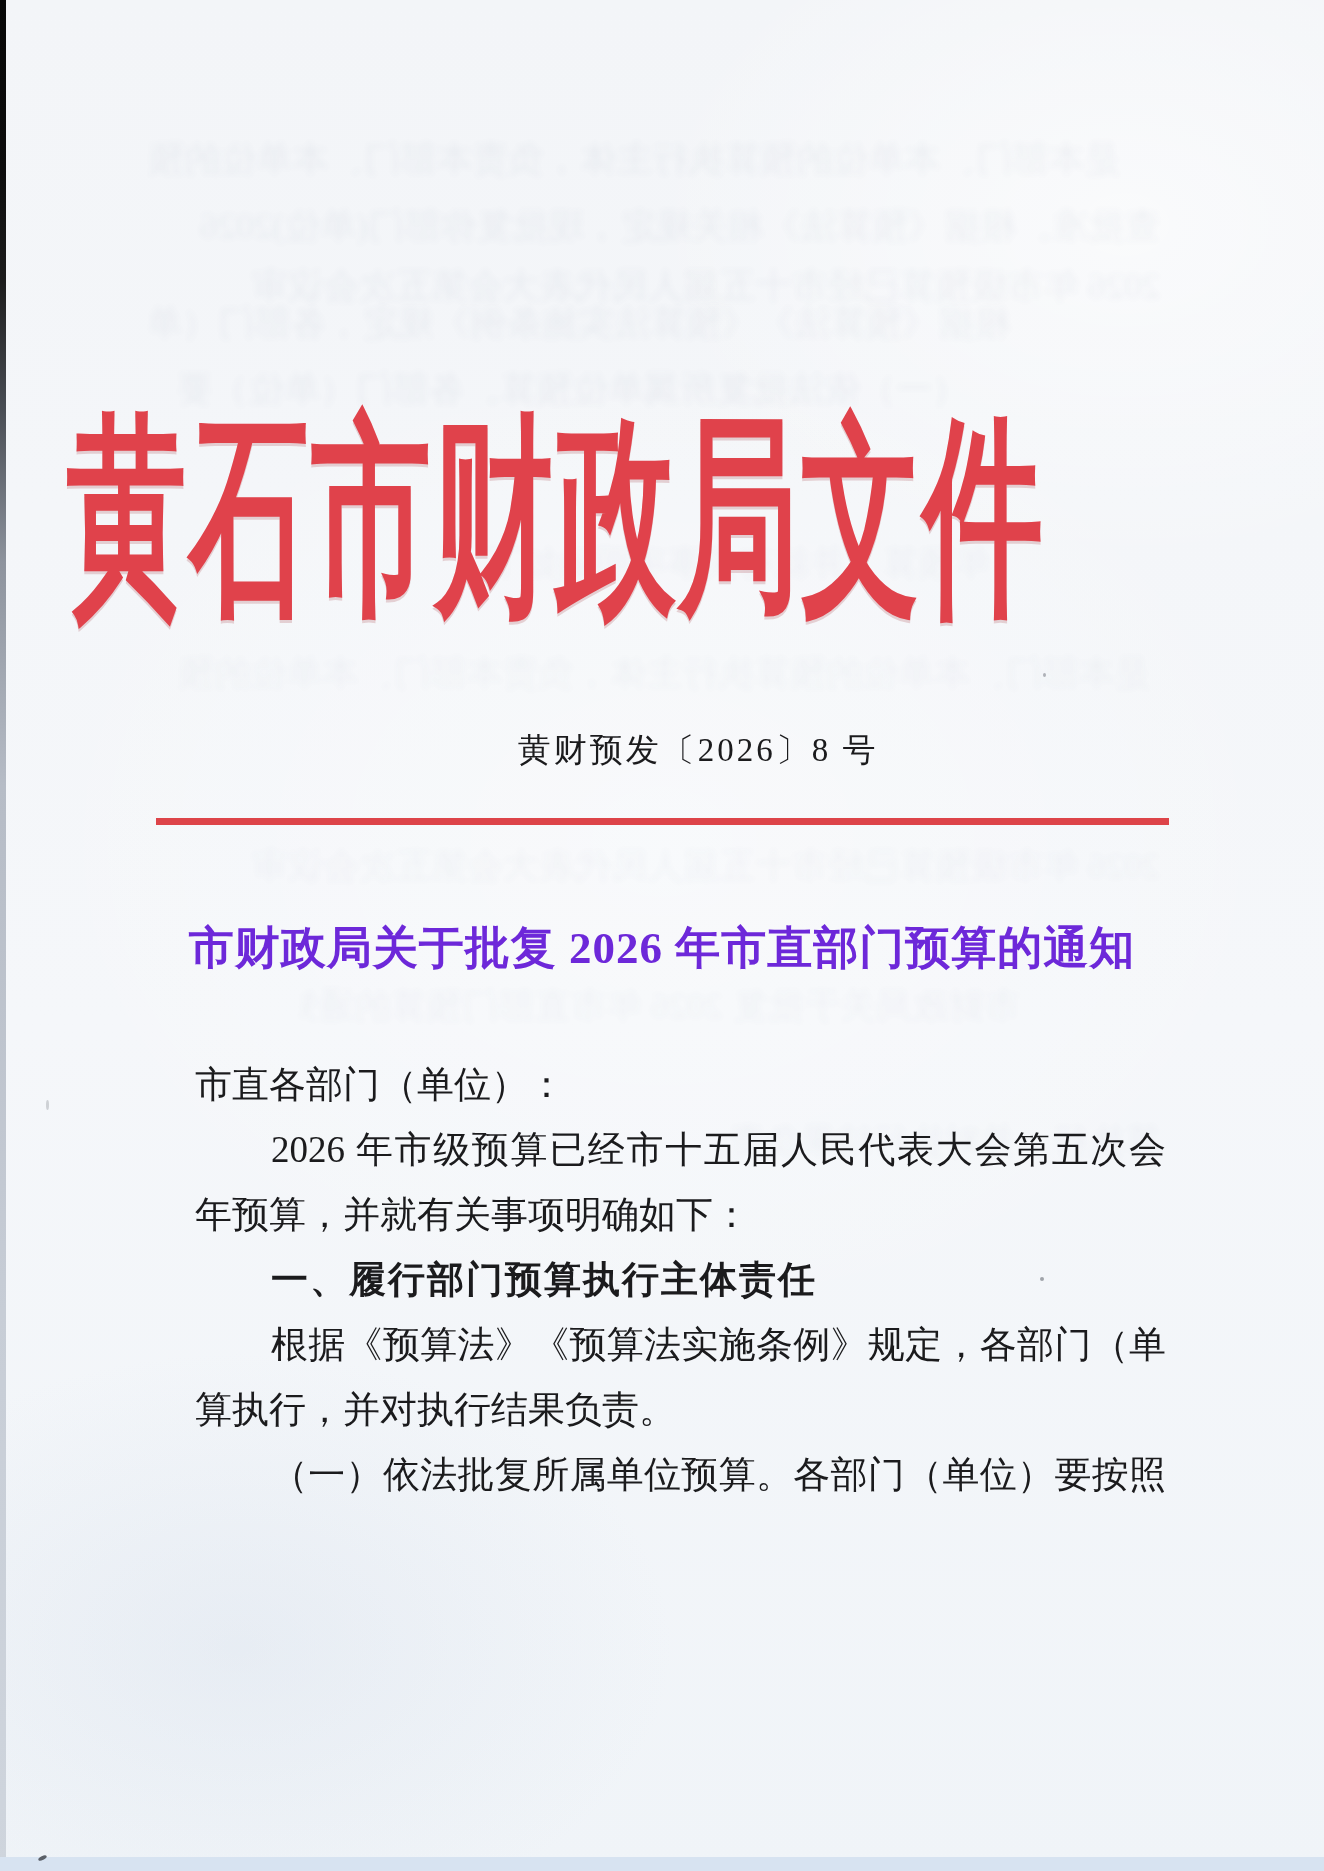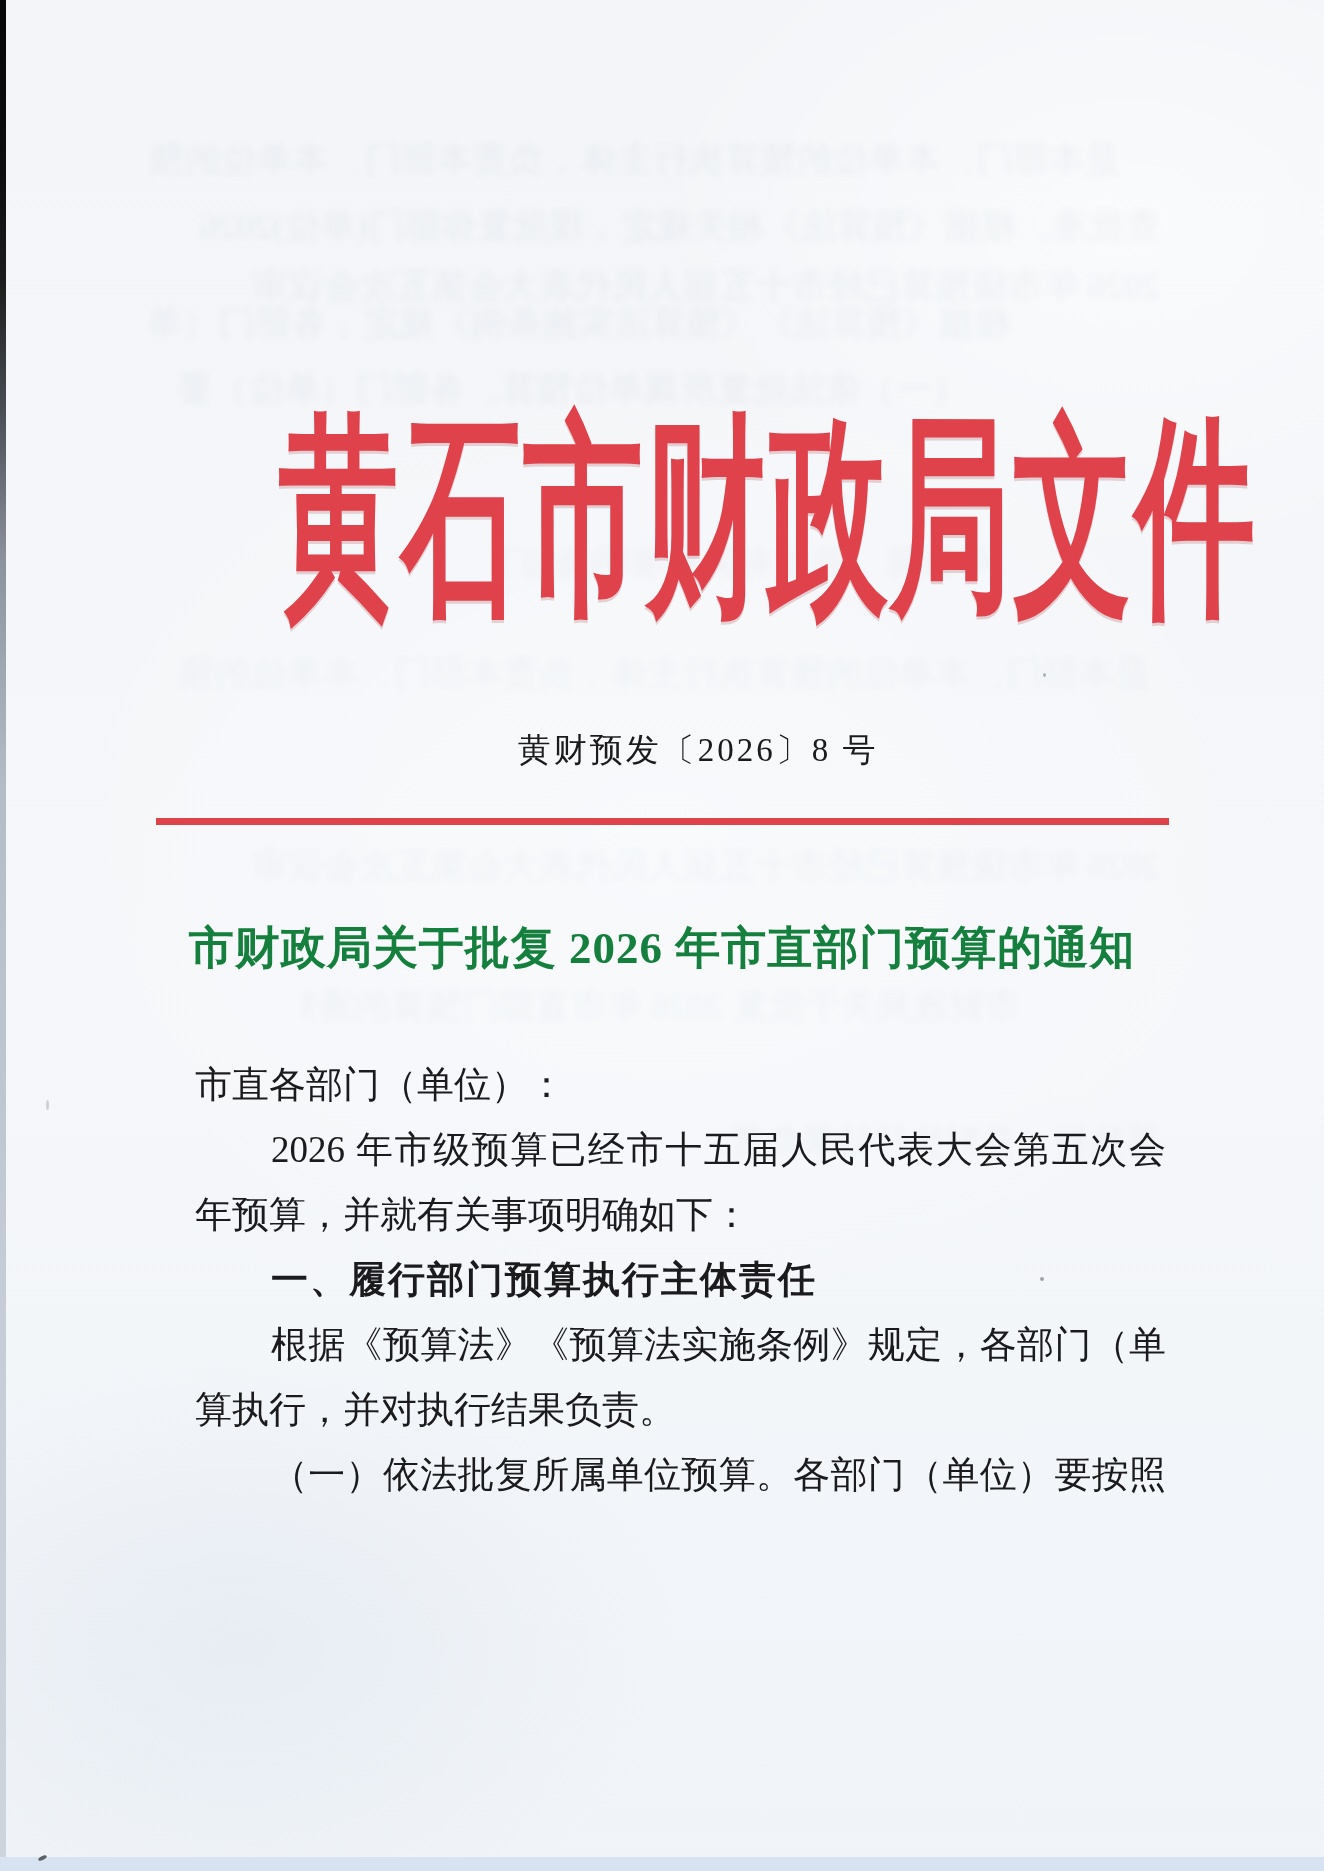--- a/index.html
+++ b/index.html
@@ -34,40 +34,40 @@
   .ghost{
     position:absolute;white-space:nowrap;overflow:hidden;
     font-size:36px;line-height:1.2;color:#47597a;
     transform:scaleX(-1);filter:blur(3px);opacity:.06;
     pointer-events:none;
   }
   .ghost.faint{opacity:.04;}
   
   .masthead{
     position:absolute;top:402px;left:0;width:100%;height:232px;
-    display:flex;align-items:center;justify-content:flex-end;
+    display:flex;align-items:center;justify-content:flex-start;
   }
   .masthead .inner{
     font-size:136px;font-weight:700;line-height:1;
     letter-spacing:3px;white-space:nowrap;
     color:var(--header-red,#e0424b);
     transform:scale(.88,1.58);transform-origin:center;
     text-shadow:0 2px 0 rgba(150,30,35,.18);
   }
   .doc-number{
     position:absolute;top:728px;left:0;width:100%;
     text-align:center;font-size:33px;letter-spacing:3px;padding-left:36px;
   }
   .red-rule{
     position:absolute;top:818px;left:156px;width:1013px;height:7px;
     background:linear-gradient(90deg,#db4348,#e04d52 45%,#dd4449);
   }
   .doc-title{
     position:absolute;top:918px;left:0;width:100%;
-    text-align:center;font-size:45px;font-weight:700;color:#15803d;
+    text-align:center;font-size:45px;font-weight:700;color:#6d28d9;
     letter-spacing:1px;
   }
   .body-text{
     position:absolute;top:1052px;left:163px;width:1003px;
     font-size:37px;line-height:65px;
   }
   .line{height:65px;overflow:hidden;white-space:nowrap;margin-left:32px;}
   .line.fill{white-space:normal;text-align:justify;text-align-last:justify;}
   .line.indent2{padding-left:76px;}
   .line.fill.indent2{text-indent:76px;padding-left:0;}

